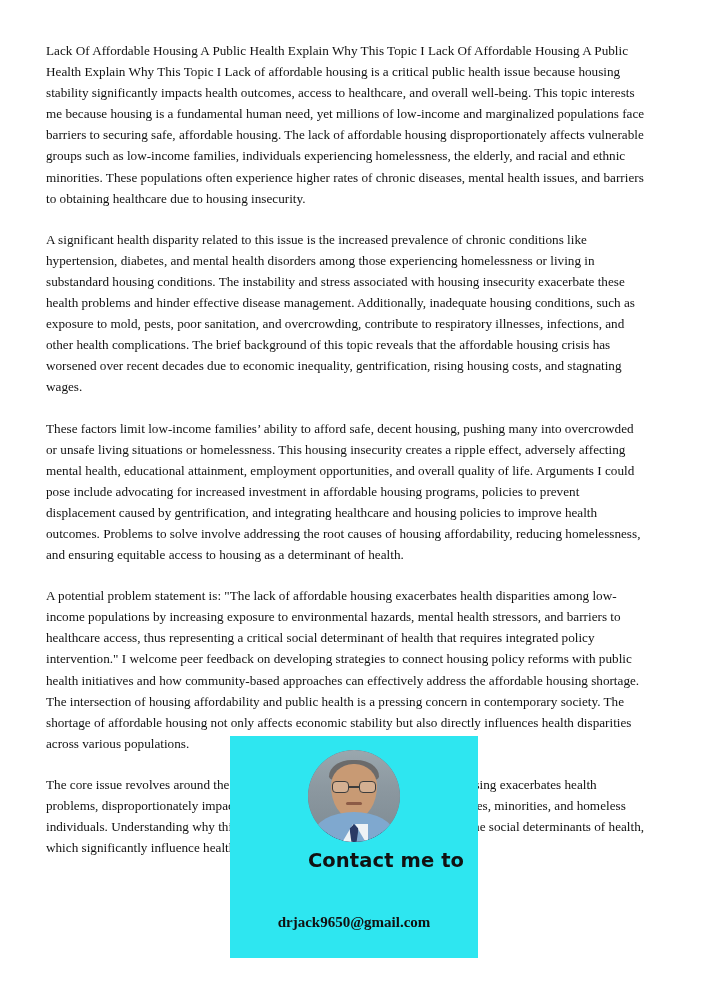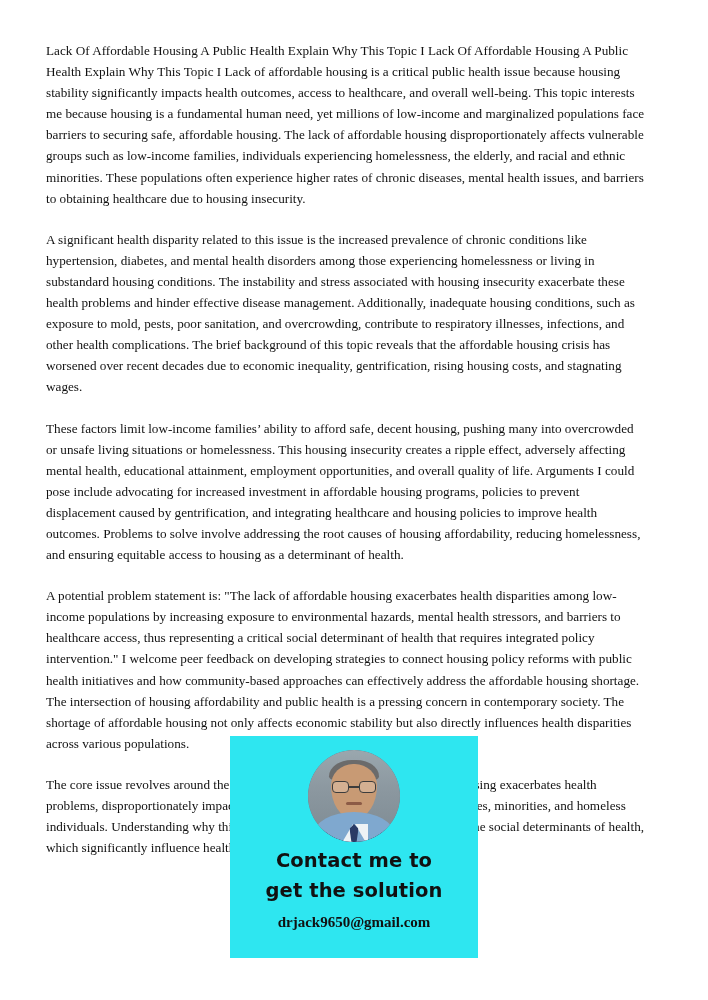--- a/index.html
+++ b/index.html
@@ -164,21 +164,21 @@
     position: absolute;
     left: 0;
     width: 100%;
     text-align: center;
     font-family: "DejaVu Sans", sans-serif;
     font-weight: bold;
     font-size: 19.5px;
     color: #111111;
     letter-spacing: 0.1px;
   }
-  .overlay-line1 { top: 113px; }
+  .overlay-line1 { top: 113px; padding-left: 32px; }
   .overlay-line2 { top: 143px; }
   .overlay-email {
     position: absolute;
     left: 0;
     top: 178px;
     width: 100%;
     text-align: center;
     font-family: "Liberation Serif", serif;
     font-weight: bold;
     font-size: 15px;
@@ -209,16 +209,15 @@
         </div>
         <div class="mouth"></div>
         <div class="shirt">
           <span class="collar-l"></span>
           <span class="collar-r"></span>
           <span class="tie"></span>
         </div>
       </div>
     </div>
     <div class="overlay-line1">Contact me to</div>
-    <div class="overlay-line2">get the solution</div>
     <div class="overlay-email">drjack9650@gmail.com</div>
   </div>
 </div>
 
 </body></html>

